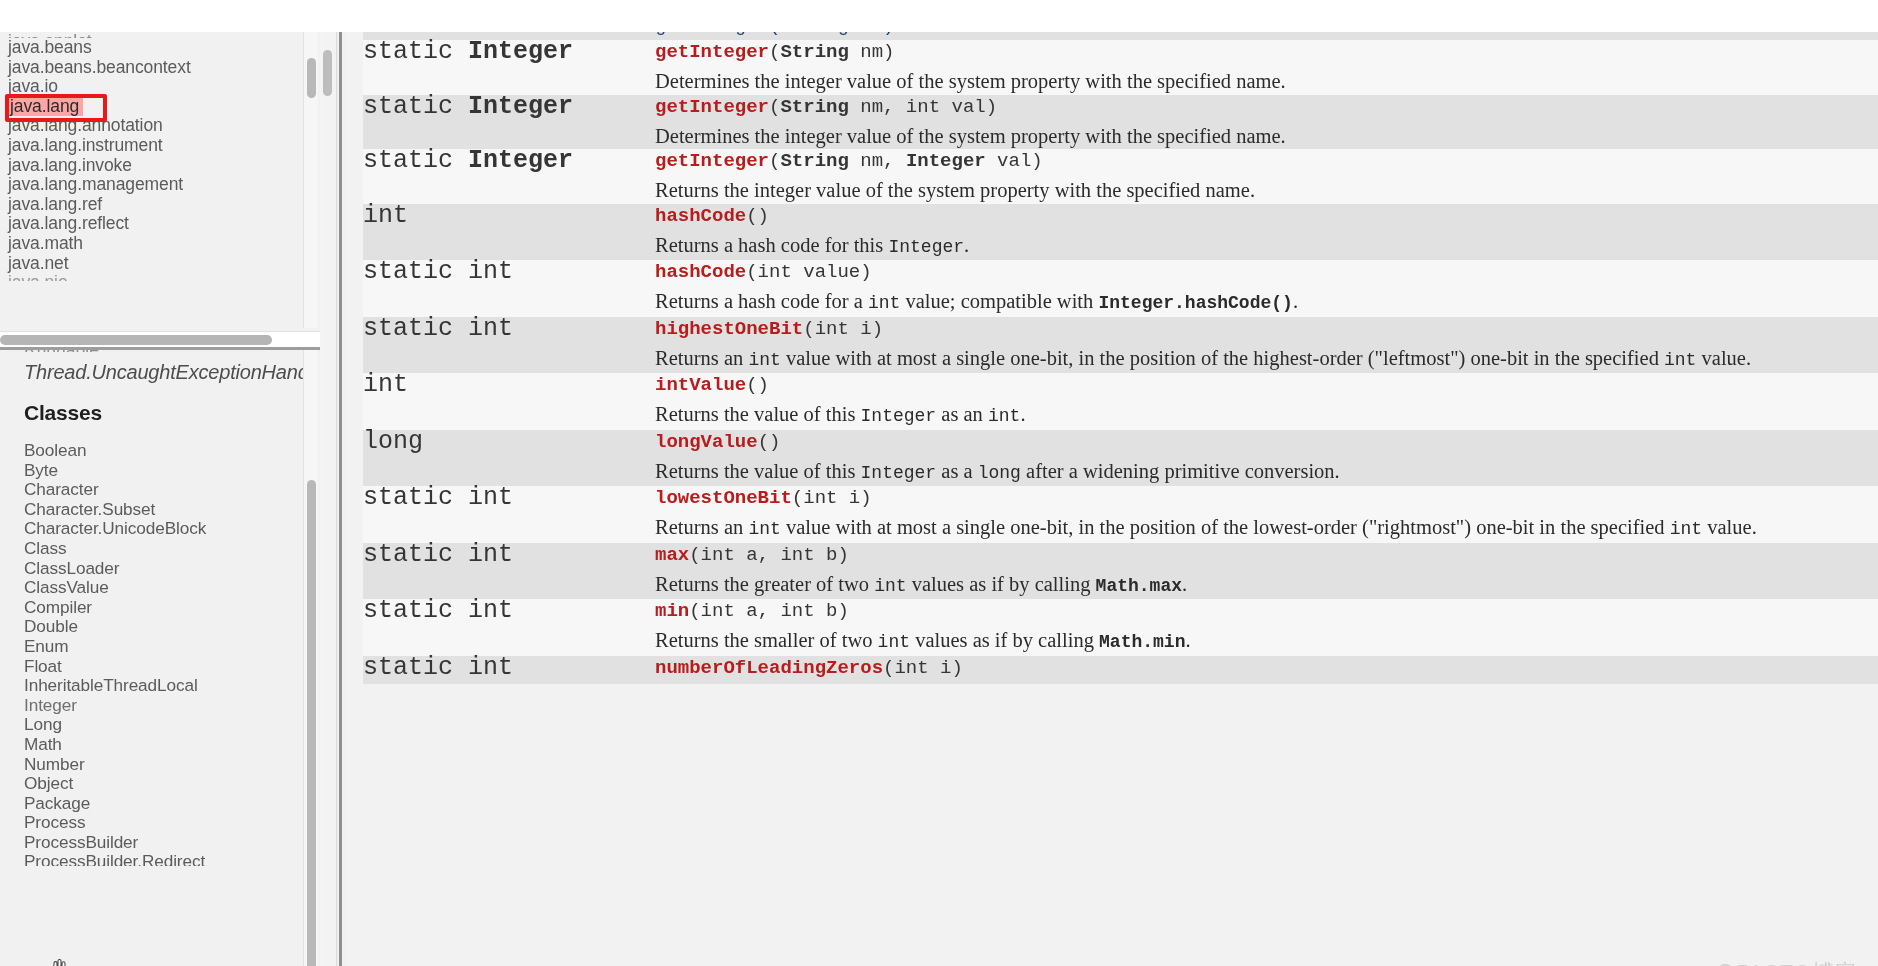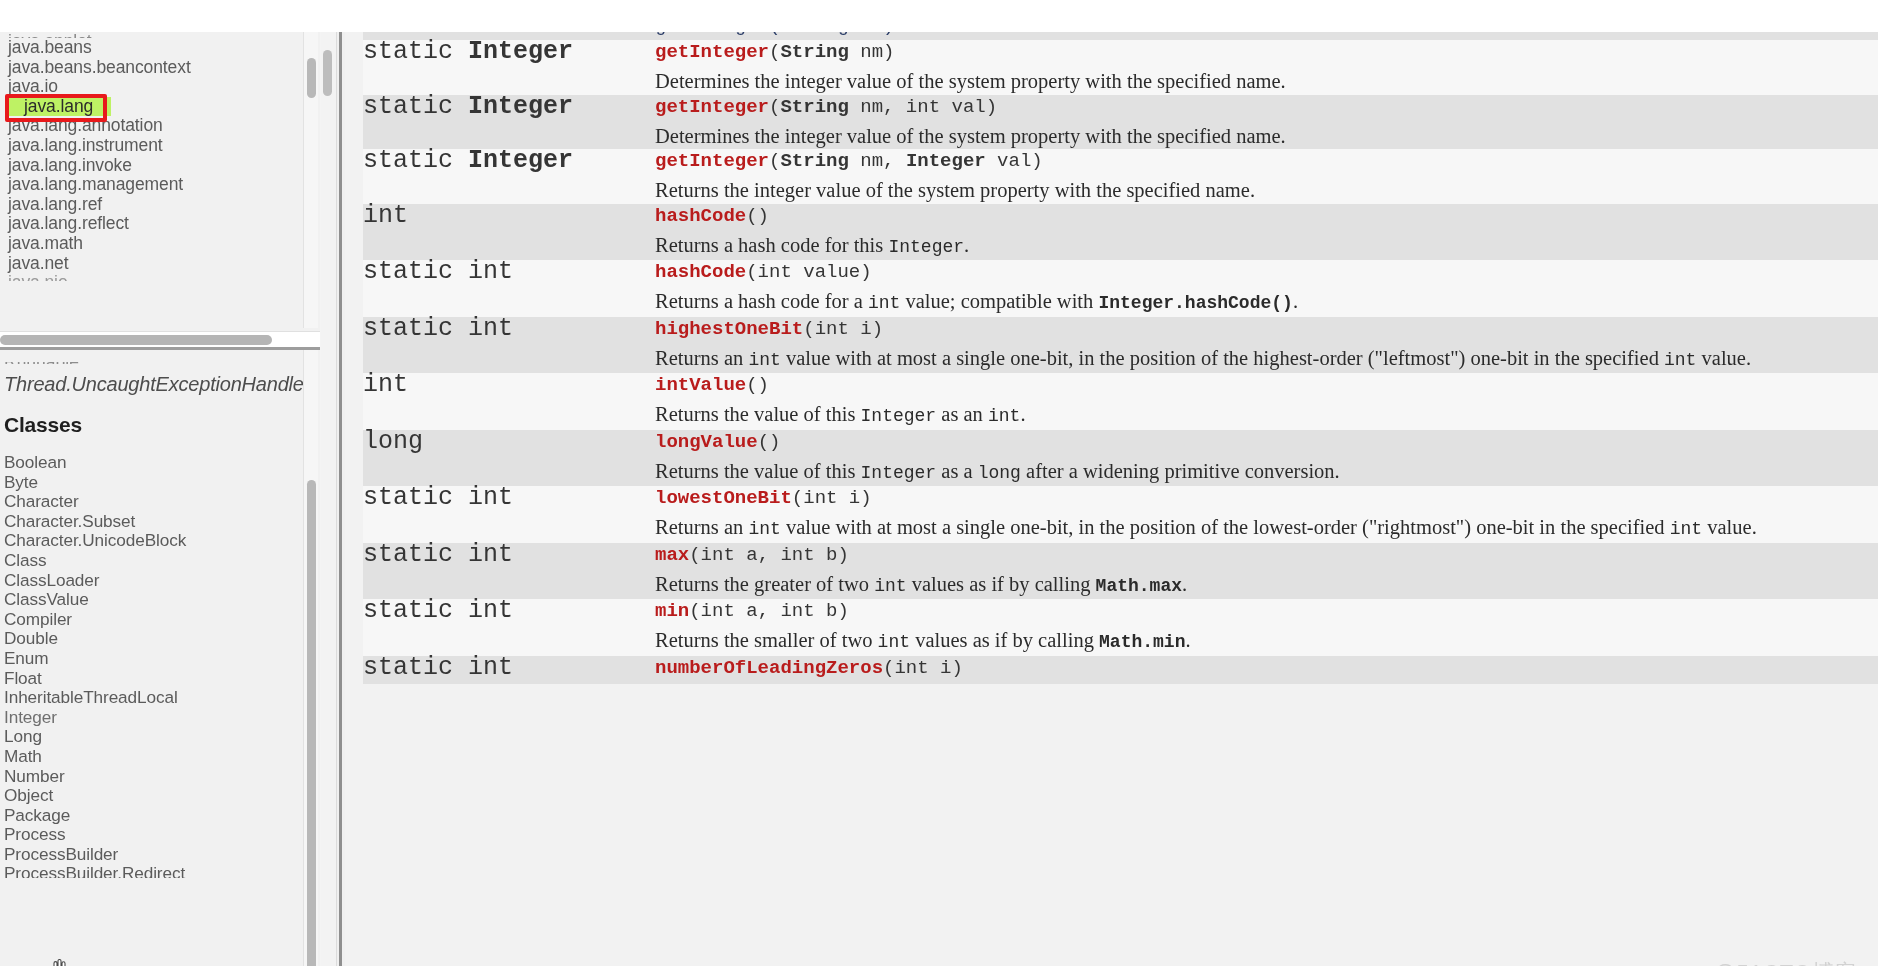--- a/index.html
+++ b/index.html
@@ -57,24 +57,24 @@
     white-space: nowrap;
     letter-spacing: -0.1px;
     cursor: pointer;
   }
   .pkg-item.clipped-top {
     height: 6px;
     overflow: hidden;
     color: #8a8a8a;
   }
   .pkg-item.selected {
-    background: #bef264;
+    background: #fca5a5;
     color: #2b2b2b;
     display: inline-block;
-    padding: 0 18px;
+    padding: 0 4px;
     margin-left: -2px;
   }
   .pkg-item.clipped-bottom {
     height: 8px;
     overflow: hidden;
     color: #9a9a9a;
   }
 
   
   #redbox {
@@ -129,23 +129,23 @@
   
   #class-frame {
     position: absolute;
     left: 0; top: 318px;
     width: 320px; height: 648px;
     background: #f1f1f1;
     overflow: hidden;
   }
   #class-frame .framebody {
     position: absolute;
-    left: 0; top: 12px;
+    left: 0; top: 0;
     width: 305px; height: 516px;
-    padding-left: 4px;
+    padding-left: 24px;
     overflow: hidden;
   }
   #cls-vscroll { left: 303px; top: 318px; height: 648px; }
   #cls-vscroll .thumb { top: 130px; height: 520px; }
 
   .cut-row {
     height: 11px;
     overflow: hidden;
     font-family: "Liberation Sans", sans-serif;
     font-size: 17.5px;

